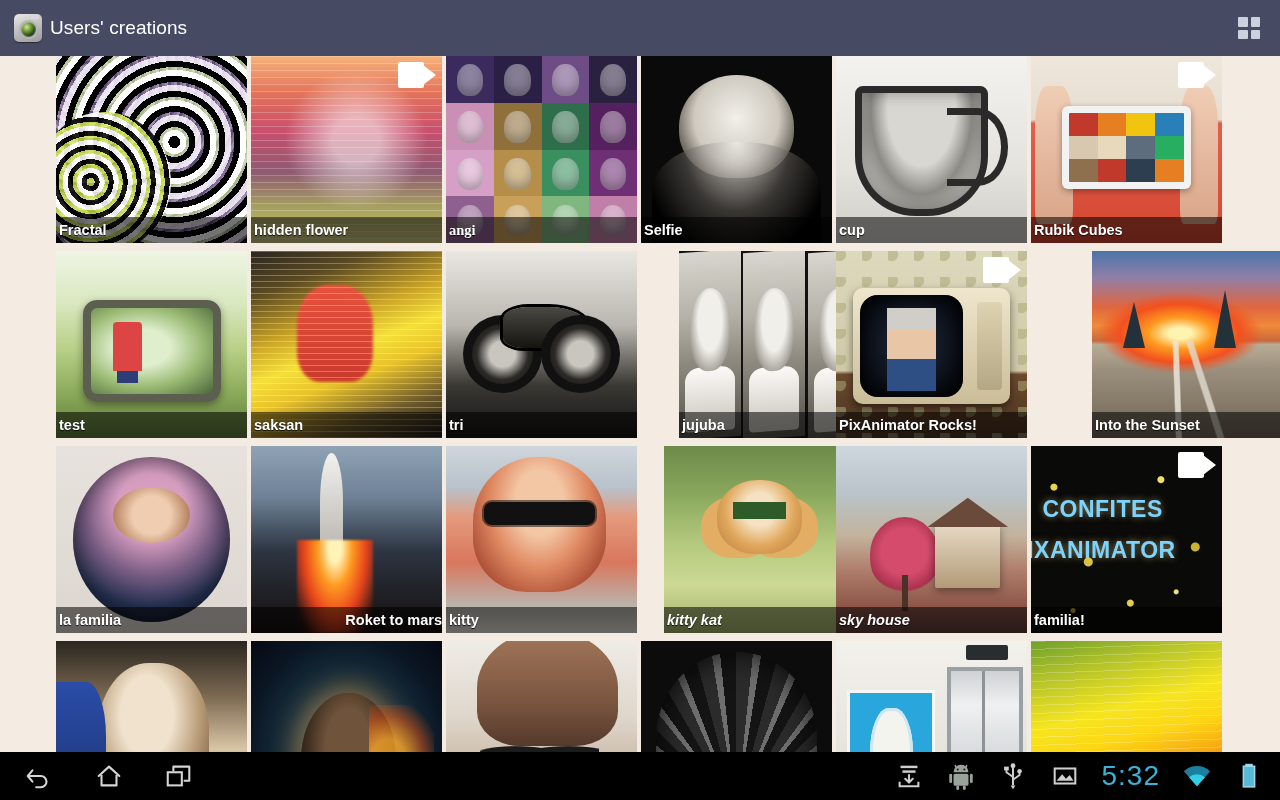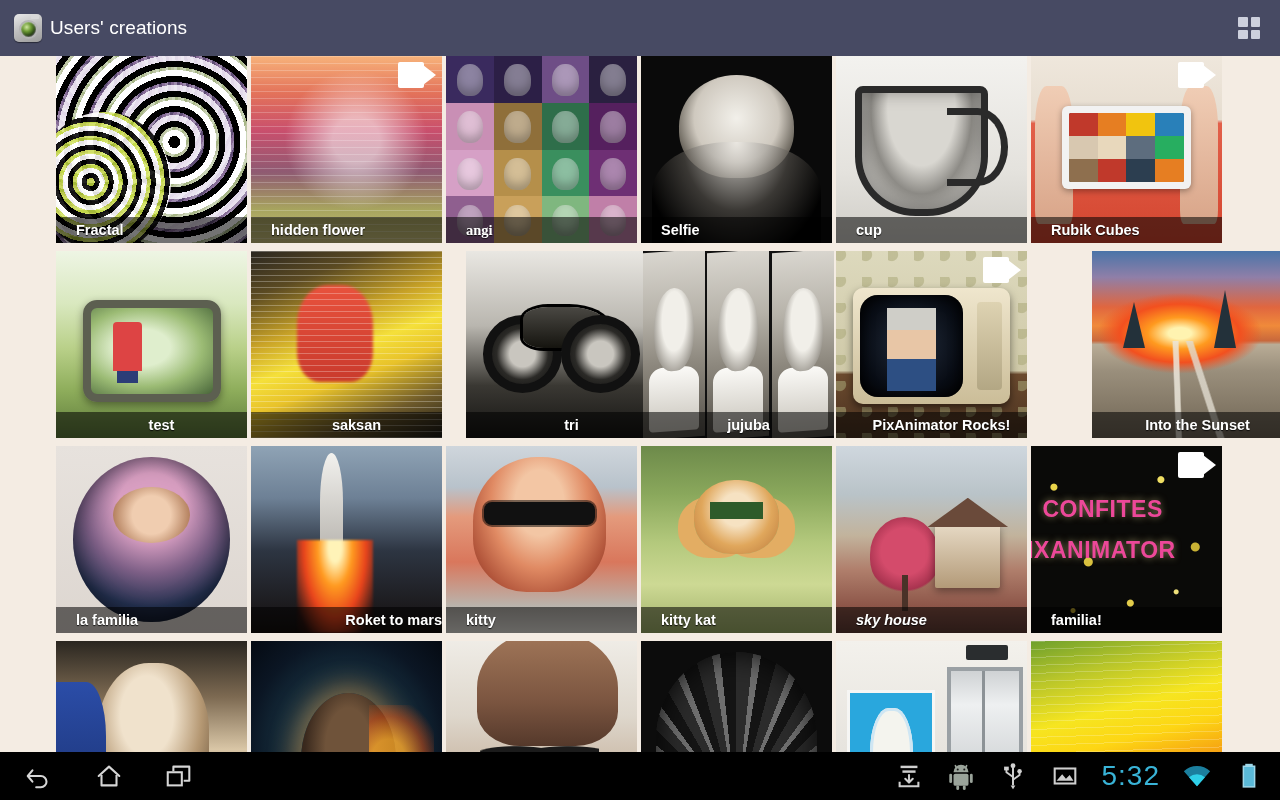--- a/index.html
+++ b/index.html
@@ -50,21 +50,21 @@
   }
   .grid-row { position:absolute; left:0; width:1280px; height:195px; }
   .tile {
     position:absolute; top:0; width:191px; height:187px;
     overflow:hidden; background:#222;
   }
   .tile-caption {
     position:absolute; left:0; right:0; bottom:0; height:26px;
     background:rgba(0,0,0,.55);
     color:#fff; font-size:14.5px; font-weight:bold;
-    line-height:26px; padding-left:20px;
+    line-height:26px; padding-left:3px;
     white-space:nowrap; overflow:hidden; text-shadow:0 1px 1px rgba(0,0,0,.8);
   }
   .video-badge {
     position:absolute; right:6px; top:6px; width:38px; height:26px; z-index:5;
   }
   .video-badge .vb-body{
     position:absolute; left:0; top:0; width:26px; height:26px;
     background:#fff; border-radius:2px;
   }
   .video-badge .vb-lens{
@@ -376,21 +376,21 @@
       radial-gradient(circle at 12% 22%, #e8d34a 0 3px, transparent 4px),
       radial-gradient(circle at 30% 62%, #d9c23e 0 4px, transparent 5px),
       radial-gradient(circle at 68% 18%, #f0df63 0 3px, transparent 4px),
       radial-gradient(circle at 86% 54%, #c9b234 0 4px, transparent 5px),
       radial-gradient(circle at 52% 84%, #e3cd4b 0 3px, transparent 4px),
       radial-gradient(circle at 22% 88%, #bba32c 0 2px, transparent 3px),
       radial-gradient(circle at 76% 78%, #efe07a 0 2px, transparent 3px);
   }
   .art-confites .ctext{
     position:absolute; left:6%; top:26%; width:110%;
-    color:#ec4899; font-size:23px; font-weight:bold; letter-spacing:.5px;
+    color:#7dd3fc; font-size:23px; font-weight:bold; letter-spacing:.5px;
     text-transform:uppercase; line-height:1.22; text-shadow:0 0 7px rgba(255,240,160,.5);
     white-space:nowrap; font-family:"Liberation Sans", sans-serif;
   }
 
   
   .art-r4a{ background:linear-gradient(180deg,#2a2620 0%,#7d6a52 30%,#d9c6a6 58%,#6f5c46 84%,#1a1713 100%); }
   .art-r4a::before{
     content:""; position:absolute; left:22%; top:12%; width:58%; height:78%;
     border-radius:46% 46% 38% 38%;
     background:radial-gradient(ellipse at 44% 36%, #f0e2cc 0 30%, #b59873 62%, #5a4733 100%);
@@ -543,36 +543,36 @@
             </div>
           </div>
         </div>
         <div class="video-badge">
           <div class="vb-body"></div>
           <div class="vb-lens"></div>
         </div>
         <div class="tile-caption">Rubik Cubes</div>
       </div>
     </div>
-    <div class="grid-row" style="top: 195px; text-align: center;">
+    <div class="grid-row" style="top: 195px;">
       <div class="tile" style="left: 56px;">
         <div class="art art-test"></div>
         <div class="tile-caption">test</div>
       </div>
       <div class="tile" style="left: 251px;">
         <div class="art art-saksan"></div>
         <div class="tile-caption">saksan</div>
       </div>
-      <div class="tile" style="left: 446px; margin-left: 20px;">
+      <div class="tile" style="left: 446px;">
         <div class="art art-tri">
           <div class="tank"></div>
         </div>
         <div class="tile-caption">tri</div>
       </div>
-      <div class="tile" style="left: 643px; text-decoration: underline;">
+      <div class="tile" style="left: 679px; text-decoration: underline;">
         <div class="art art-jujuba">
           <i></i>
           <i></i>
           <i></i>
         </div>
         <div class="tile-caption">jujuba</div>
       </div>
       <div class="tile" style="left: 836px;">
         <div class="art art-tv">
           <div class="tvbox">
@@ -603,21 +603,21 @@
         <div class="tile-caption">la familia</div>
       </div>
       <div class="tile" style="left: 251px; text-align: right;">
         <div class="art art-rocket"></div>
         <div class="tile-caption">Roket to mars</div>
       </div>
       <div class="tile" style="left: 446px;">
         <div class="art art-awsome"></div>
         <div class="tile-caption">kitty</div>
       </div>
-      <div class="tile" style="left: 641px;">
+      <div class="tile" style="left: 664px; font-style: italic;">
         <div class="art art-kitty"></div>
         <div class="tile-caption">kitty kat</div>
       </div>
       <div class="tile" style="left: 836px; font-style: italic;">
         <div class="art art-skyhouse">
           <div class="tree"></div>
           <div class="house"></div>
         </div>
         <div class="tile-caption">sky house</div>
       </div>

